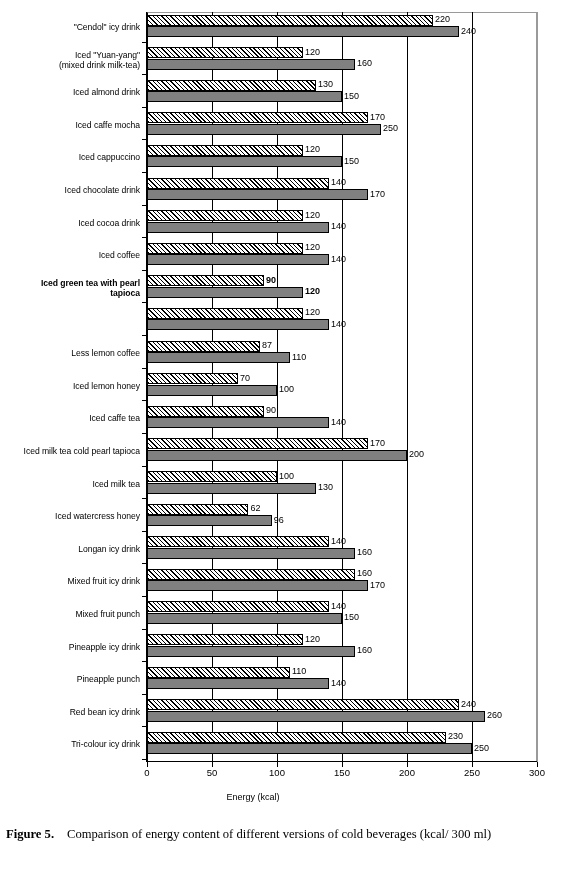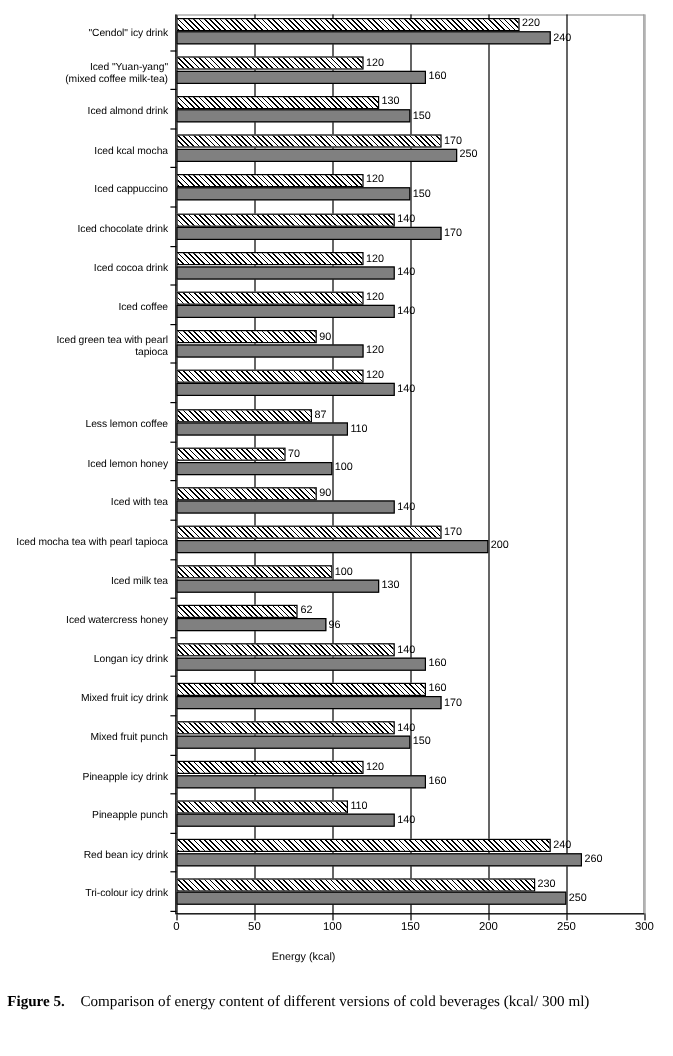--- a/index.html
+++ b/index.html
@@ -123,41 +123,41 @@
         </div>
         <div class="tick" style="top: 29.6087px;"></div>
         <div class="bar less" style="width: 286px;"></div>
         <div class="bar-value less" style="left: 435px;">220</div>
         <div class="bar regular" style="width: 312px;"></div>
         <div class="bar-value regular" style="left: 461px;">240</div>
       </div>
       <div class="cat-row" style="top: 32.6087px;">
         <div class="cat-label two-line">
           <div>Iced "Yuan-yang"</div>
-          <div>(mixed coffee milk-tea)</div>
+          <div>(mixed drink milk-tea)</div>
         </div>
         <div class="tick" style="top: 29.6087px;"></div>
         <div class="bar less" style="width: 156px;"></div>
         <div class="bar-value less" style="left: 305px;">120</div>
         <div class="bar regular" style="width: 208px;"></div>
         <div class="bar-value regular" style="left: 357px;">160</div>
       </div>
       <div class="cat-row" style="top: 65.2174px;">
         <div class="cat-label one-line">
           <div>Iced almond drink</div>
         </div>
         <div class="tick" style="top: 29.6087px;"></div>
         <div class="bar less" style="width: 169px;"></div>
         <div class="bar-value less" style="left: 318px;">130</div>
         <div class="bar regular" style="width: 195px;"></div>
         <div class="bar-value regular" style="left: 344px;">150</div>
       </div>
       <div class="cat-row" style="top: 97.8261px;">
         <div class="cat-label one-line">
-          <div>Iced kcal mocha</div>
+          <div>Iced caffe mocha</div>
         </div>
         <div class="tick" style="top: 29.6087px;"></div>
         <div class="bar less" style="width: 221px;"></div>
         <div class="bar-value less" style="left: 370px;">170</div>
         <div class="bar regular" style="width: 234px;"></div>
         <div class="bar-value regular" style="left: 383px;">250</div>
       </div>
       <div class="cat-row" style="top: 130.435px;">
         <div class="cat-label one-line">
           <div>Iced cappuccino</div>
@@ -191,21 +191,21 @@
       <div class="cat-row" style="top: 228.261px;">
         <div class="cat-label one-line">
           <div>Iced coffee</div>
         </div>
         <div class="tick" style="top: 29.6087px;"></div>
         <div class="bar less" style="width: 156px;"></div>
         <div class="bar-value less" style="left: 305px;">120</div>
         <div class="bar regular" style="width: 182px;"></div>
         <div class="bar-value regular" style="left: 331px;">140</div>
       </div>
-      <div class="cat-row" style="top: 260.87px;">
+      <div class="cat-row" style="top: 260.87px; font-weight: bold;">
         <div class="cat-label two-line">
           <div>Iced green tea with pearl</div>
           <div>tapioca</div>
         </div>
         <div class="tick" style="top: 29.6087px;"></div>
         <div class="bar less" style="width: 117px;"></div>
         <div class="bar-value less" style="left: 266px;">90</div>
         <div class="bar regular" style="width: 156px;"></div>
         <div class="bar-value regular" style="left: 305px;">120</div>
       </div>
@@ -231,31 +231,31 @@
           <div>Iced lemon honey</div>
         </div>
         <div class="tick" style="top: 29.6087px;"></div>
         <div class="bar less" style="width: 91px;"></div>
         <div class="bar-value less" style="left: 240px;">70</div>
         <div class="bar regular" style="width: 130px;"></div>
         <div class="bar-value regular" style="left: 279px;">100</div>
       </div>
       <div class="cat-row" style="top: 391.304px;">
         <div class="cat-label one-line">
-          <div>Iced with tea</div>
+          <div>Iced caffe tea</div>
         </div>
         <div class="tick" style="top: 29.6087px;"></div>
         <div class="bar less" style="width: 117px;"></div>
         <div class="bar-value less" style="left: 266px;">90</div>
         <div class="bar regular" style="width: 182px;"></div>
         <div class="bar-value regular" style="left: 331px;">140</div>
       </div>
       <div class="cat-row" style="top: 423.913px;">
         <div class="cat-label one-line">
-          <div>Iced mocha tea with pearl tapioca</div>
+          <div>Iced milk tea cold pearl tapioca</div>
         </div>
         <div class="tick" style="top: 29.6087px;"></div>
         <div class="bar less" style="width: 221px;"></div>
         <div class="bar-value less" style="left: 370px;">170</div>
         <div class="bar regular" style="width: 260px;"></div>
         <div class="bar-value regular" style="left: 409px;">200</div>
       </div>
       <div class="cat-row" style="top: 456.522px;">
         <div class="cat-label one-line">
           <div>Iced milk tea</div>

